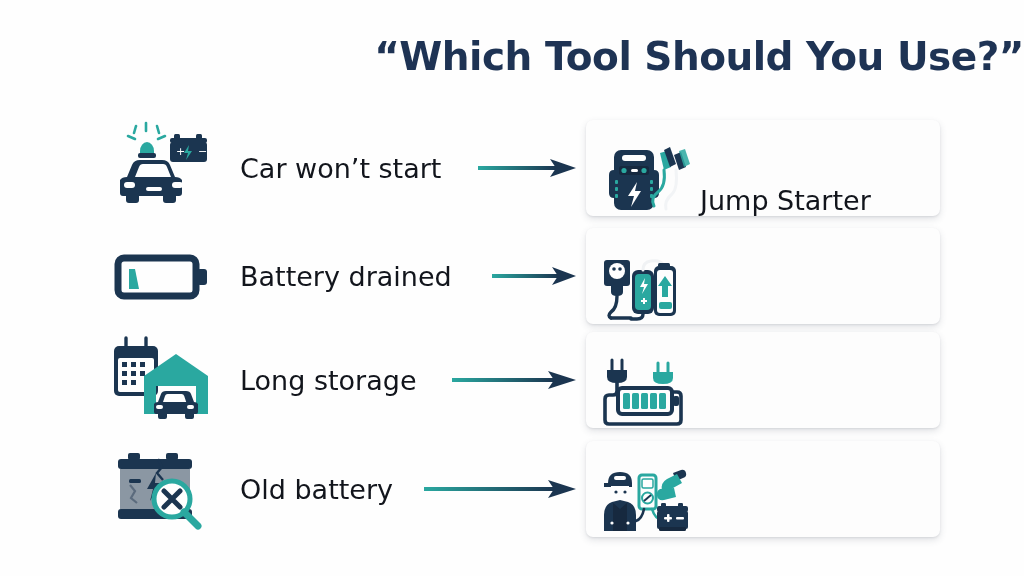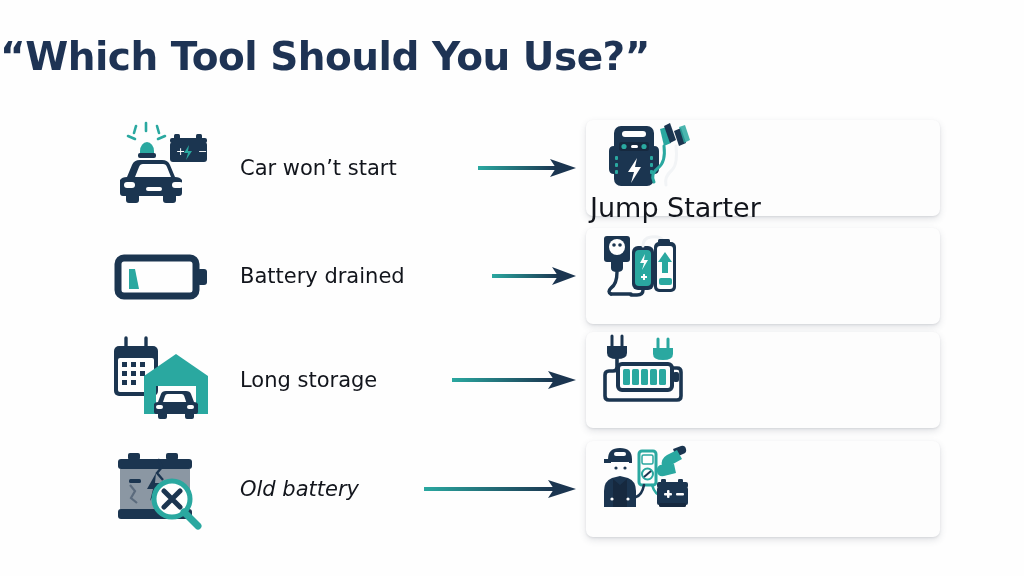--- a/index.html
+++ b/index.html
@@ -13,51 +13,51 @@
     position: relative;
   }
   #page {
     position: absolute; inset: 0;
     background: #fefefe;
   }
   
   .title {
     position: absolute;
     top: 34px; left: 0; width: 1024px;
-    text-align: left;
+    text-align: right;
     font-size: 39px;
     font-weight: bold;
     letter-spacing: -0.5px;
     color: #1f3css;
     color: #1e3354;
     font-family: "DejaVu Sans", sans-serif;
     white-space: nowrap;
   }
   
   .row {
     position: absolute;
     left: 0; width: 1024px;
     height: 96px;
   }
   #row-0 { top: 120px; }
   #row-1 { top: 228px; }
   #row-2 { top: 332px; }
-  #row-3 { top: 441px; font-style: italic; }
+  #row-3 { top: 441px; }
 
   .left-icon {
     position: absolute;
     left: 110px; top: 0;
     width: 116px; height: 96px;
   }
   .left-label {
     position: absolute;
     left: 240px; top: 0;
     height: 96px;
     display: flex; align-items: center;
-    font-size: 21px;
+    font-size: 27px;
     color: #12151c;
     font-family: "DejaVu Sans", sans-serif;
     white-space: nowrap;
   }
   .arrow {
     position: absolute;
     top: 0; height: 96px;
     display: flex; align-items: center;
   }
   #arrow-0 { left: 478px; width: 100px; }
@@ -67,22 +67,21 @@
 
   
   .card {
     position: absolute;
     left: 586px; width: 354px;
     top: 0; height: 96px;
     background: #fdfdfd;
     border-radius: 7px;
     box-shadow: 0 3px 7px rgba(60,70,90,0.15), 0 1px 2px rgba(60,70,90,0.10);
     display: flex;
-    align-items: flex-start;
-    flex-direction: column;
+    align-items: flex-end;
   }
   .card-icon {
     width: 96px; height: 72px;
     margin-left: 14px;
     flex: 0 0 auto;
     position: relative;
   }
   .card-label {
     font-size: 27px;
     color: #12151c;

